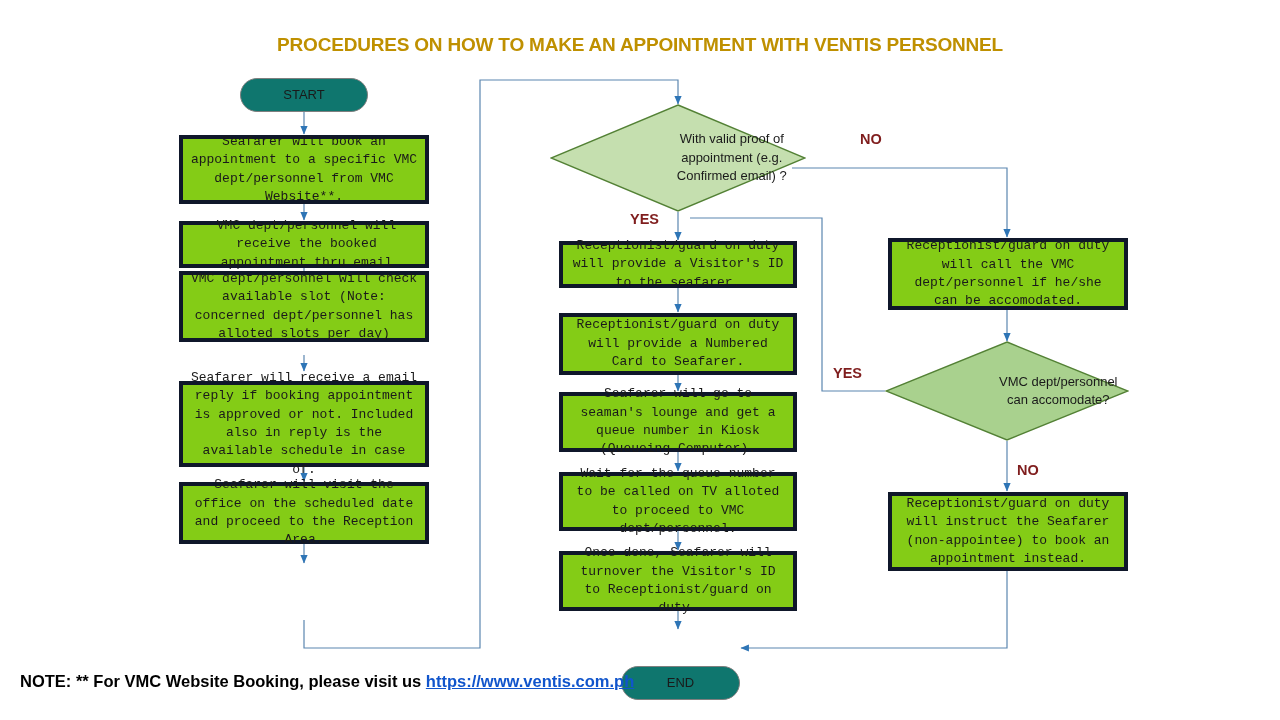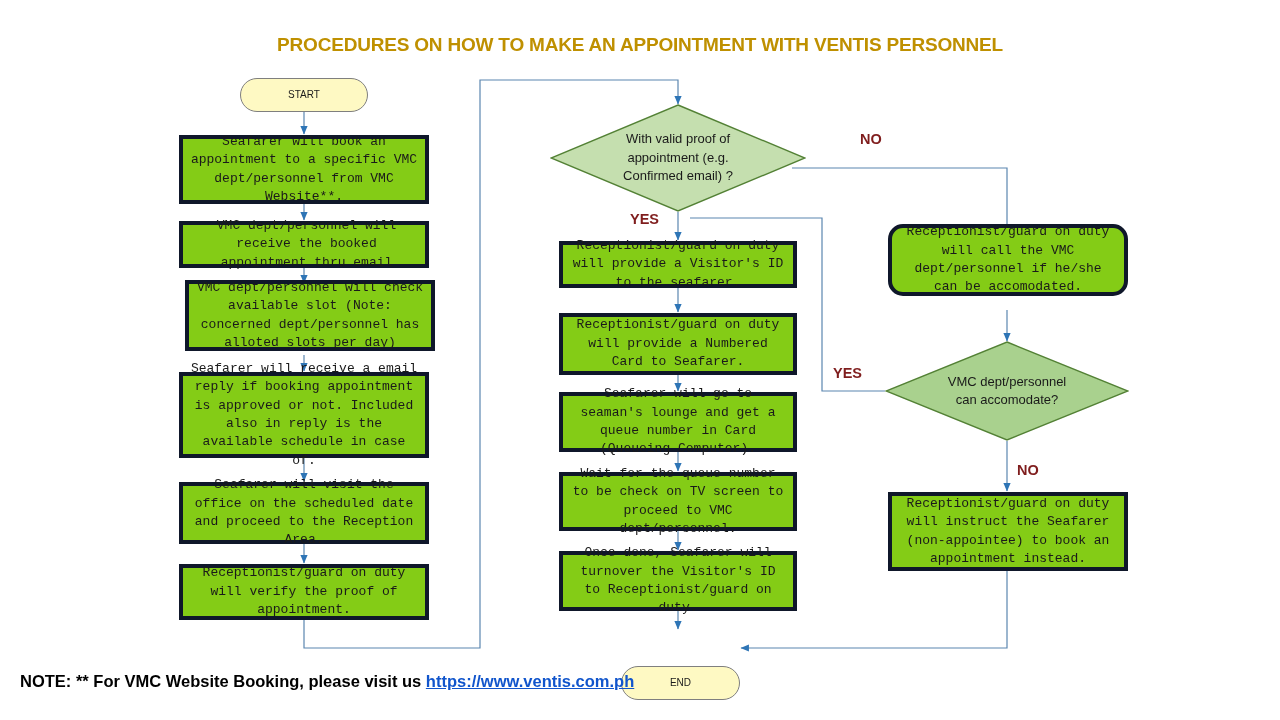--- a/index.html
+++ b/index.html
@@ -52,31 +52,31 @@
     line-height: 1.42;
     color: #1a1a1a;
     padding: 3px 7px;
   }
   .proc {
     background: #84cc16;
     border: 4px solid #0f172a;
     font-family: Liberation Mono, monospace;
   }
   .term {
-    background: #fef9c3;
+    background: #0f766e;
     border: 1px solid #7f7f7f;
     border-radius: 100px;
-    font-size: 10px;
+    font-size: 13px;
   }
   
   .decision {
     position: absolute;
     display: flex;
     align-items: center;
-    justify-content: center;
+    justify-content: flex-end;
   }
   .decision .dia-shape {
     position: absolute;
     left: 0; top: 0;
     width: 100%;
     height: 100%;
   }
   .decision .dia-text {
     position: relative;
     z-index: 2;
@@ -159,67 +159,64 @@
   </div>
 
   <div class="node proc" style="left:179px; top:135px; width:250px; height:69px;">
     <span>Seafarer will book an appointment to a specific VMC dept/personnel from VMC Website**.</span>
   </div>
 
   <div class="node proc" style="left:179px; top:221px; width:250px; height:47px;padding-left:12px;">
     <span>VMC dept/personnel will receive the booked appointment thru email</span>
   </div>
 
-  <div class="node proc" style="left:179px; top:280px; width:250px; height:71px;margin-left:6px;">
+  <div class="node proc" style="left:179px; top:271px; width:250px; height:71px;">
     <span>VMC dept/personnel will check available slot (Note: concerned dept/personnel has alloted slots per day)</span>
   </div>
 
-  <div class="node proc" style="left:179px; top:372px; width:250px; height:86px;text-align:center;">
+  <div class="node proc" style="left:179px; top:381px; width:250px; height:86px;text-align:center;">
     <span>Seafarer will receive a email reply if booking appointment is approved or not. Included also in reply is the available schedule in case of.</span>
   </div>
 
   <div class="node proc" style="left:179px; top:482px; width:250px; height:62px;">
     <span>Seafarer will visit the office on the scheduled date and proceed to the Reception Area.</span>
   </div>
 
-  <div class="node proc" style="left:179px; top:564px; width:250px; height:56px;">
-    <span>Receptionist/guard on duty will verify the proof of appointment.</span>
-  </div>
 
   <div class="decision" style="left:550px; top:104px; width:256px; height:108px;">
     <svg class="dia-shape" viewBox="0 0 256 108" preserveAspectRatio="none" xmlns="http://www.w3.org/2000/svg">
       <polygon points="128,1 255,54 128,107 1,54" fill="#c5dfaf" stroke="#538135" stroke-width="1.4"></polygon>
     </svg>
     <div class="dia-text">With valid proof of appointment (e.g. Confirmed email) ?</div>
   </div>
 
   <div class="branch-label" style="left:860px; top:131px;">NO</div>
   <div class="branch-label" style="left:630px; top:211px;">YES</div>
 
   <div class="node proc" style="left:559px; top:241px; width:238px; height:47px;">
     <span>Receptionist/guard on duty will provide a Visitor's ID to the seafarer.</span>
   </div>
 
   <div class="node proc" style="left:559px; top:313px; width:238px; height:62px;">
     <span>Receptionist/guard on duty will provide a Numbered Card to Seafarer.</span>
   </div>
 
   <div class="node proc" style="left:559px; top:392px; width:238px; height:60px;">
-    <span>Seafarer will go to seaman's lounge and get a queue number in Card (Queueing Computer).</span>
+    <span>Seafarer will go to seaman's lounge and get a queue number in Kiosk (Queueing Computer).</span>
   </div>
 
   <div class="node proc" style="left:559px; top:472px; width:238px; height:59px;">
-    <span>Wait for the queue number to be check on TV screen to proceed to VMC dept/personnel.</span>
+    <span>Wait for the queue number to be called on TV alloted to proceed to VMC dept/personnel.</span>
   </div>
 
   <div class="node proc" style="left:559px; top:551px; width:238px; height:60px;">
     <span>Once done, Seafarer will turnover the Visitor's ID to Receptionist/guard on duty.</span>
   </div>
 
-  <div class="node proc" style="left:888px; top:224px; width:240px; height:72px;border-radius:15px;">
+  <div class="node proc" style="left:888px; top:238px; width:240px; height:72px;">
     <span>Receptionist/guard on duty will call the VMC dept/personnel if he/she can be accomodated.</span>
   </div>
 
   <div class="decision" style="left:885px; top:341px; width:244px; height:100px;">
     <svg class="dia-shape" viewBox="0 0 244 100" preserveAspectRatio="none" xmlns="http://www.w3.org/2000/svg">
       <polygon points="122,1 243,50 122,99 1,50" fill="#a9d18e" stroke="#538135" stroke-width="1.4"></polygon>
     </svg>
     <div class="dia-text">VMC dept/personnel can accomodate?</div>
   </div>
 

